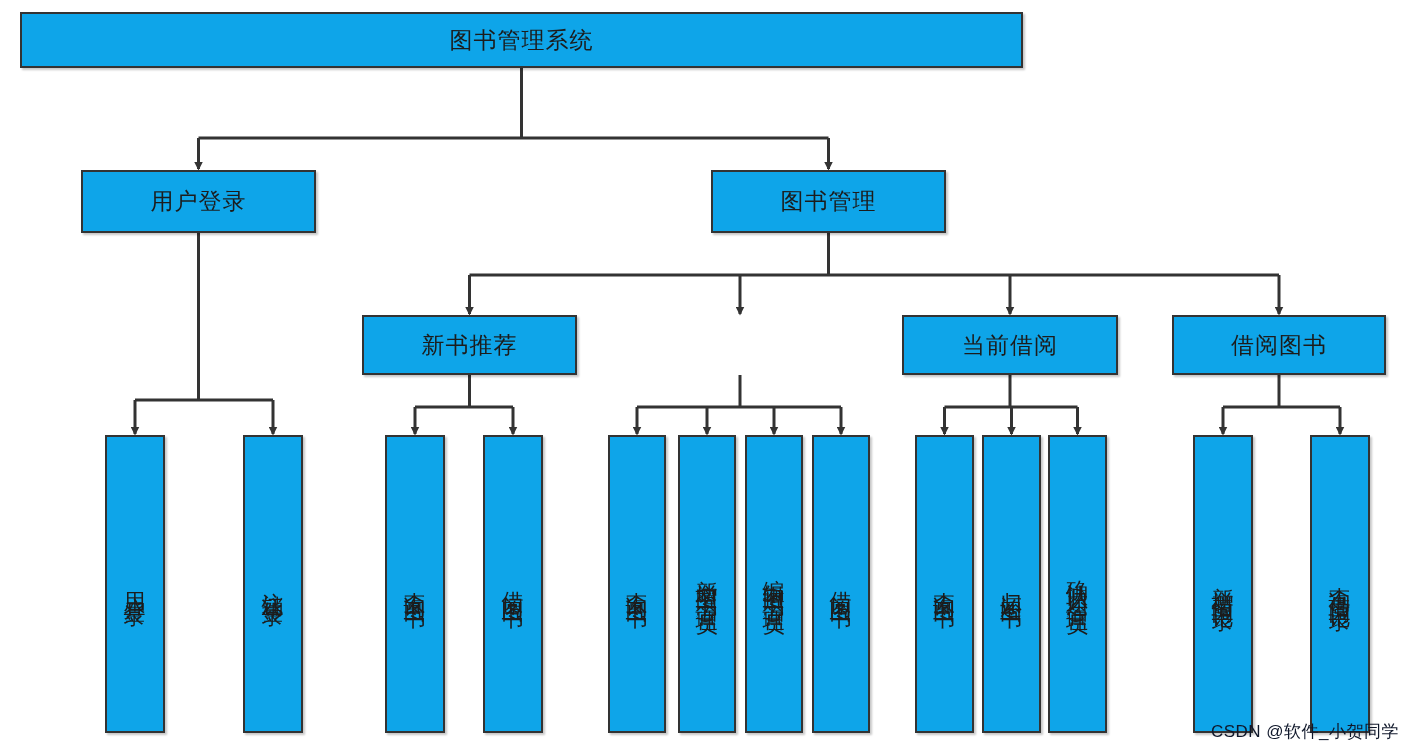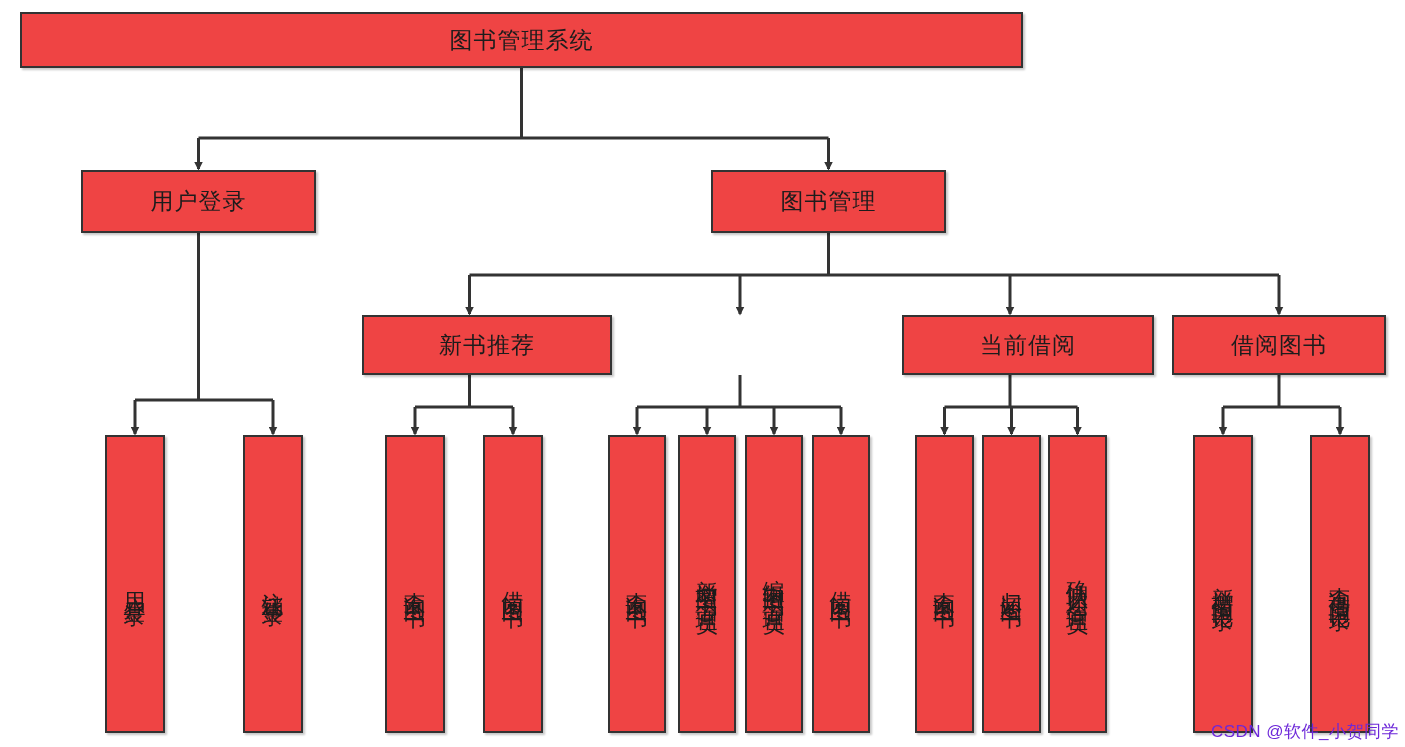--- a/index.html
+++ b/index.html
@@ -1,33 +1,33 @@
 <!DOCTYPE html>
 <html><head>
 <meta charset="utf-8">
 <style>
   html,body{margin:0;padding:0;background:#ffffff;}
   body{width:1405px;height:747px;position:relative;overflow:hidden;
        font-family:"Liberation Sans","DejaVu Sans",sans-serif;color:#1a1a1a;}
   #diagram{position:absolute;left:0;top:0;width:1405px;height:747px;}
 
-  .node{position:absolute;box-sizing:border-box;background:#ef4444;
+  .node{position:absolute;box-sizing:border-box;background:#0ea5e9;
         border:2.5px solid #333333;display:flex;align-items:center;
         justify-content:center;box-shadow:2px 2px 2px rgba(0,0,0,0.22);}
   .node .label{font-size:23px;line-height:1.15;letter-spacing:1px;
         color:#1c1c1c;white-space:nowrap;}
 
   .node.leaf{border-width:2.5px;}
   .node.leaf .label{
         writing-mode:vertical-rl;text-orientation:upright;
         font-size:22px;letter-spacing:5px;line-height:1.05;
         white-space:nowrap;text-align:center;}
 
   .watermark{position:absolute;right:6px;bottom:4px;font-size:17px;
-        color:#6d28d9;letter-spacing:0.5px;white-space:nowrap;
+        color:#0f172a;letter-spacing:0.5px;white-space:nowrap;
         font-family:"Liberation Sans","DejaVu Sans",sans-serif;}
 </style>
 </head>
 <body>
 
 <div id="diagram">
 
   <svg id="connector-layer" width="1405" height="747" style="position:absolute;left:0;top:0;">
     <defs>
       <marker id="arrowhead" markerWidth="9" markerHeight="9" refX="7.5" refY="4.5" orient="auto" markerUnits="userSpaceOnUse">
@@ -75,24 +75,24 @@
     <span class="label">图书管理系统</span>
   </div>
 
   <div class="node" style="left: 81px; top: 170px; width: 235px; height: 63px;">
     <span class="label">用户登录</span>
   </div>
   <div class="node" style="left: 711px; top: 170px; width: 235px; height: 63px;">
     <span class="label">图书管理</span>
   </div>
 
-  <div class="node" style="left: 362px; top: 315px; width: 250px; height: 60px;">
+  <div class="node" style="left: 362px; top: 315px; width: 215px; height: 60px;">
     <span class="label">新书推荐</span>
   </div>
-  <div class="node" style="left: 902px; top: 315px; width: 252px; height: 60px;">
+  <div class="node" style="left: 902px; top: 315px; width: 216px; height: 60px;">
     <span class="label">当前借阅</span>
   </div>
   <div class="node" style="left: 1172px; top: 315px; width: 214px; height: 60px;">
     <span class="label">借阅图书</span>
   </div>
 
   <div class="node leaf" style="left: 105px; top: 435px; width: 60px; height: 298px;">
     <span class="label">用户登录</span>
     </div>
   <div class="node leaf" style="left: 243px; top: 435px; width: 60px; height: 298px;">

